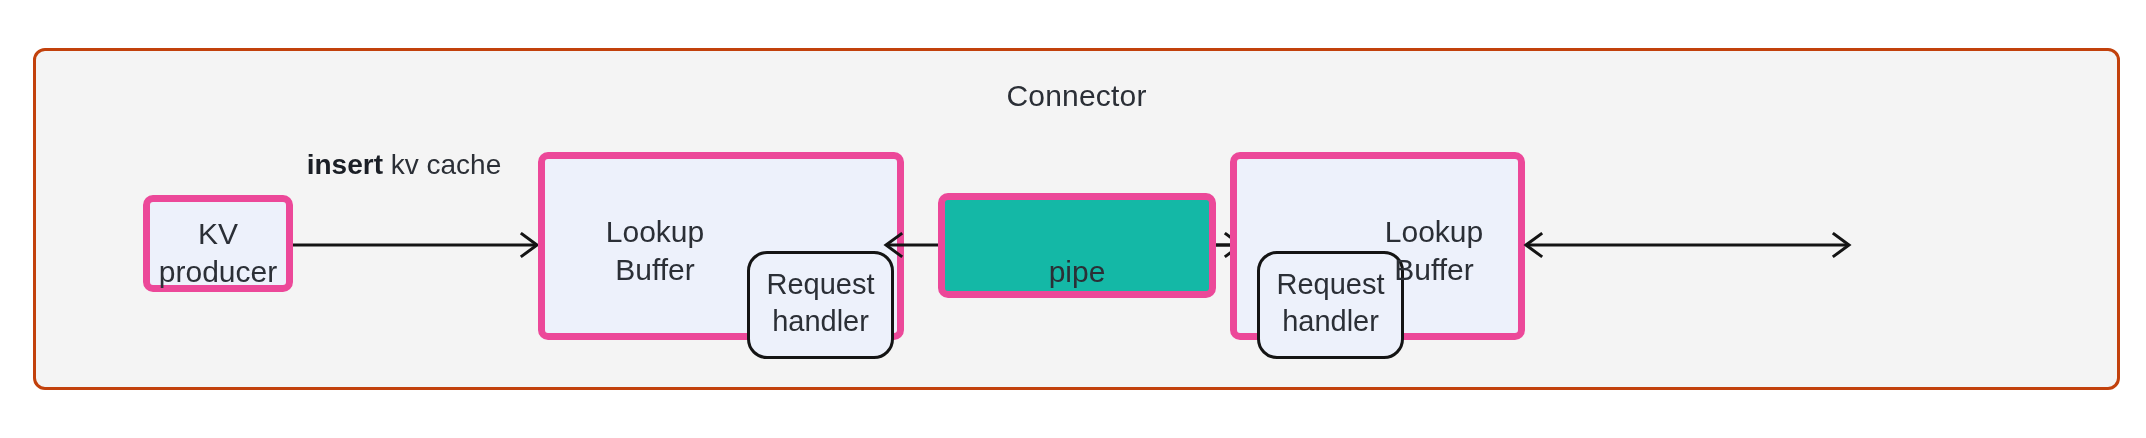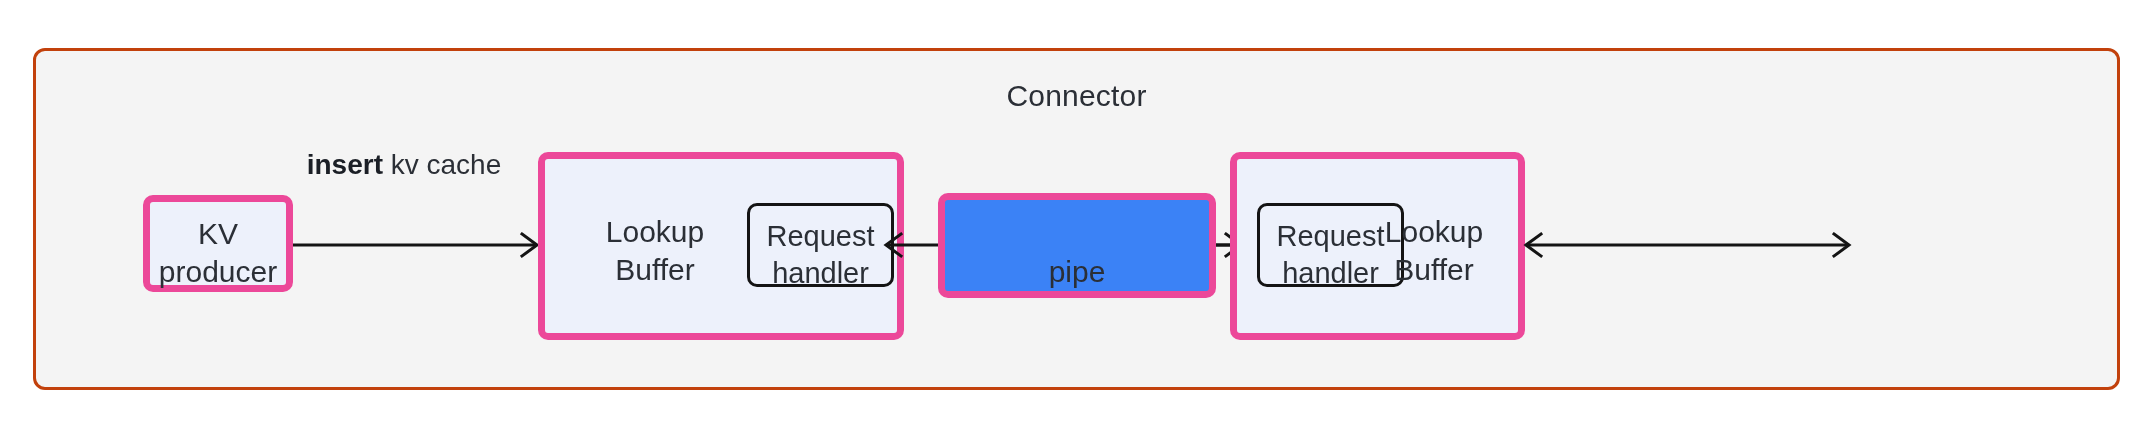--- a/index.html
+++ b/index.html
@@ -44,21 +44,21 @@
 
   
   .node {
     position: absolute;
     box-sizing: border-box;
     background: #edf1fb;
     border: 7px solid #ec4899;
     border-radius: 10px;
   }
   .node.pipe-node {
-    background: #3b82f6;
+    background: #14b8a6;
   }
   .node-label {
     position: absolute;
     left: 0;
     width: 100%;
     text-align: center;
     font-size: 30px;
     line-height: 1.28;
     color: #2b2f36;
     white-space: pre-line;
@@ -94,23 +94,24 @@
     color: #2b2f36;
     white-space: pre-line;
   }
 
   
   .handler {
     position: absolute;
     box-sizing: border-box;
     background: #edf1fb;
     border: 3px solid #141414;
-    border-radius: 10px;
+    border-radius: 20px;
     width: 147px;
-    height: 84px;
+    height: 108px;
+    margin-top: 48px;
   }
   #handler-left { left: 202px; top: 44px; }
   #handler-right { left: 20px; top: 44px; }
   .handler .node-label { top: 12px; font-size: 29px; }
 
   
   #pipe { left: 938px; top: 193px; width: 278px; height: 105px; }
   #pipe .node-label { top: 53px; }
 
   

